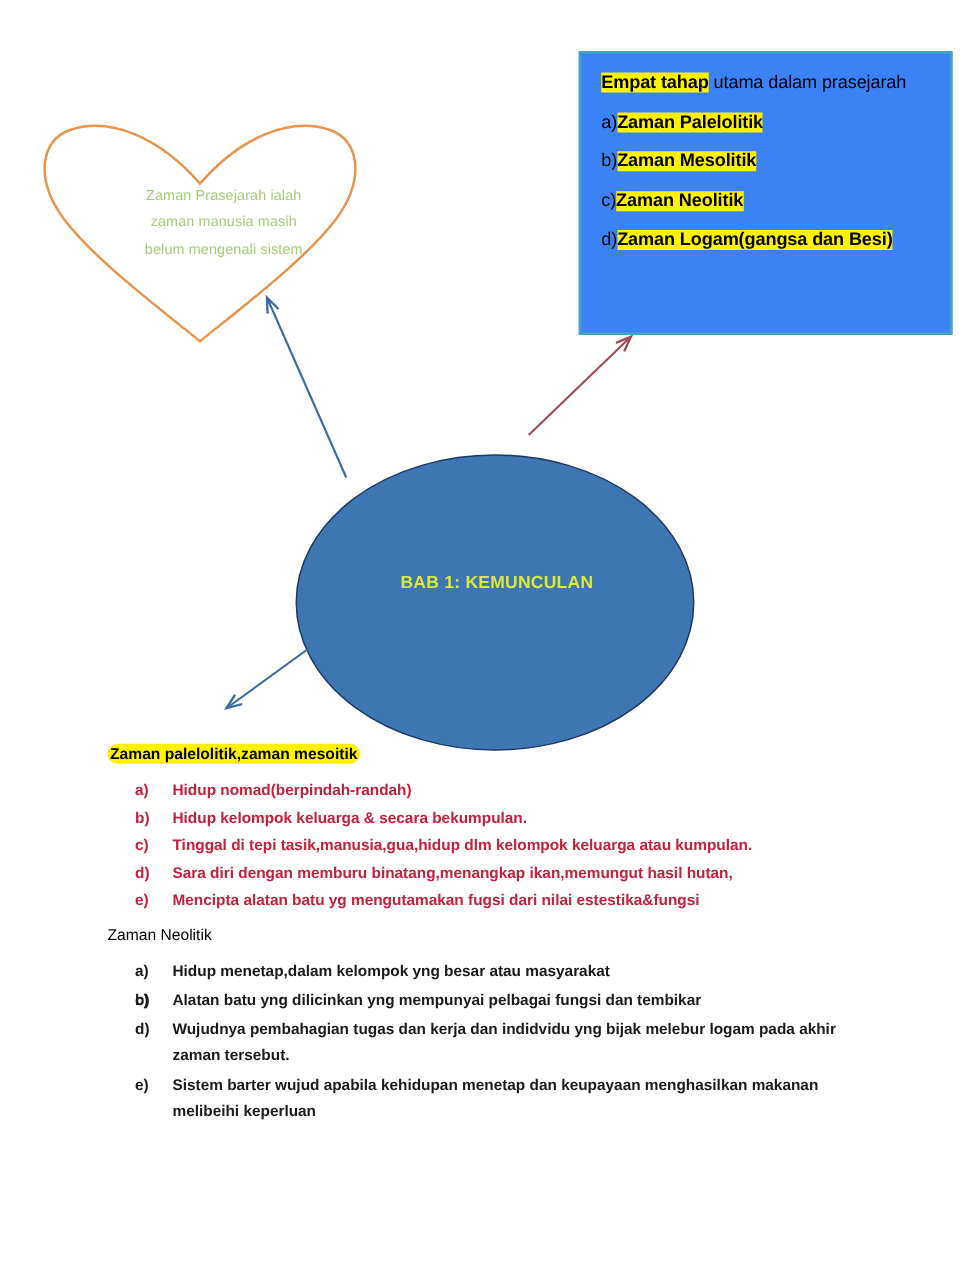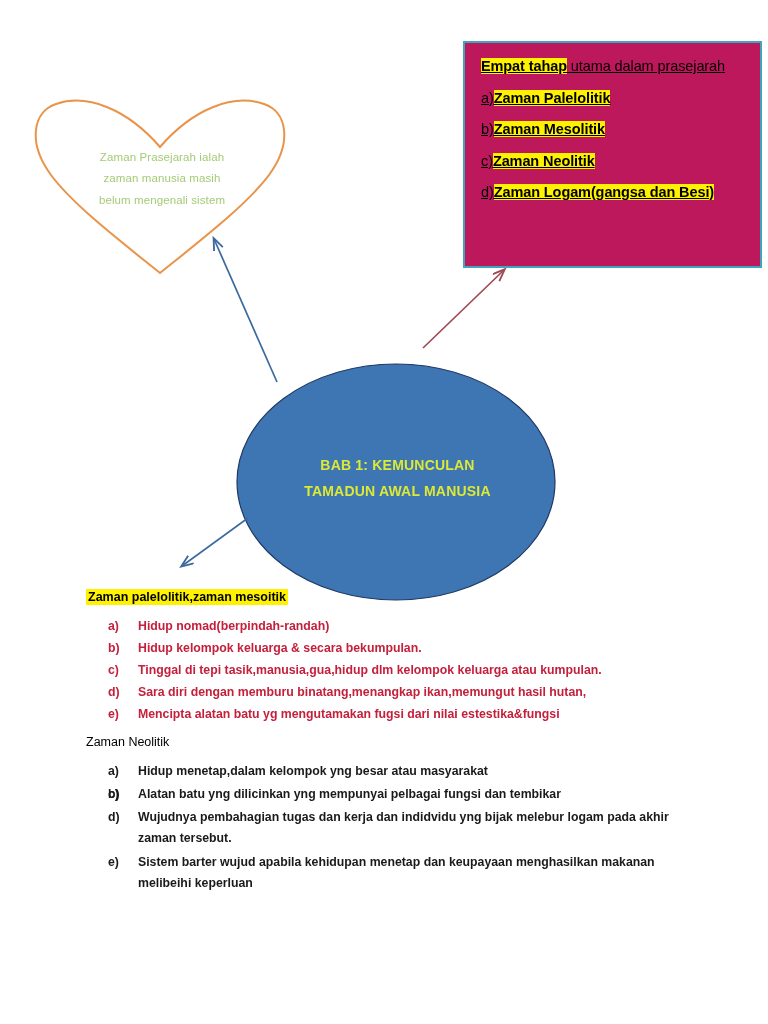--- a/index.html
+++ b/index.html
@@ -30,45 +30,44 @@
   }
 
   
   .info-box {
     position: absolute;
     left: 463px;
     top: 41px;
     width: 299px;
     height: 227px;
     border: 2px solid #3FA5BE;
-    background: #be185d;
+    background: #3b82f6;
     box-sizing: border-box;
     padding: 16px 14px 10px 16px;
-    text-decoration: underline;
   }
   .info-line {
     font-size: 14.5px;
     line-height: 1.0;
     color: #000000;
     margin-bottom: 17px;
     white-space: nowrap;
     letter-spacing: -0.1px;
   }
   .info-line:last-child { margin-bottom: 10px; }
   .hl {
     background: #FFF200;
     font-weight: bold;
   }
   .info-line .plain { font-weight: normal; }
   .info-line .prefix { font-weight: normal; }
 
   
   .heart-text {
     position: absolute;
-    left: 62px;
+    left: 79px;
     top: 147px;
     width: 200px;
     text-align: center;
     color: #A5CB76;
     font-size: 11.5px;
     line-height: 1.85;
     letter-spacing: 0.1px;
   }
 
   
@@ -88,21 +87,22 @@
   
   .section {
     position: absolute;
     left: 86px;
     width: 610px;
   }
   .section-heading {
     font-size: 12.5px;
     font-weight: bold;
     color: #000000;
-    margin: 4px 0 12px 0;
+    margin: 10px 0 12px 0;
+    border-radius: 8px;
   }
   .section-heading.highlighted {
     display: inline-block;
     background: #FFF200;
     padding: 1px 2px;
   }
   .section-heading.plainhead {
     font-weight: normal;
   }
   ol.alpha-list {
@@ -167,21 +167,20 @@
   </svg>
 
   <div class="heart-text">
     <div>Zaman Prasejarah ialah</div>
     <div>zaman manusia masih</div>
     <div>belum mengenali sistem</div>
   </div>
 
   <div class="ellipse-text">
     <div>BAB 1: KEMUNCULAN</div>
-    <div>TAMADUN AWAL MANUSIA</div>
   </div>
 
   <div class="info-box">
     <div class="info-line">
       <span class="hl">Empat tahap</span><span class="plain"> utama dalam prasejarah</span>
     </div>
 
     <div class="info-line">
       <span class="prefix">a)</span><span class="hl">Zaman Palelolitik</span>
     </div>

